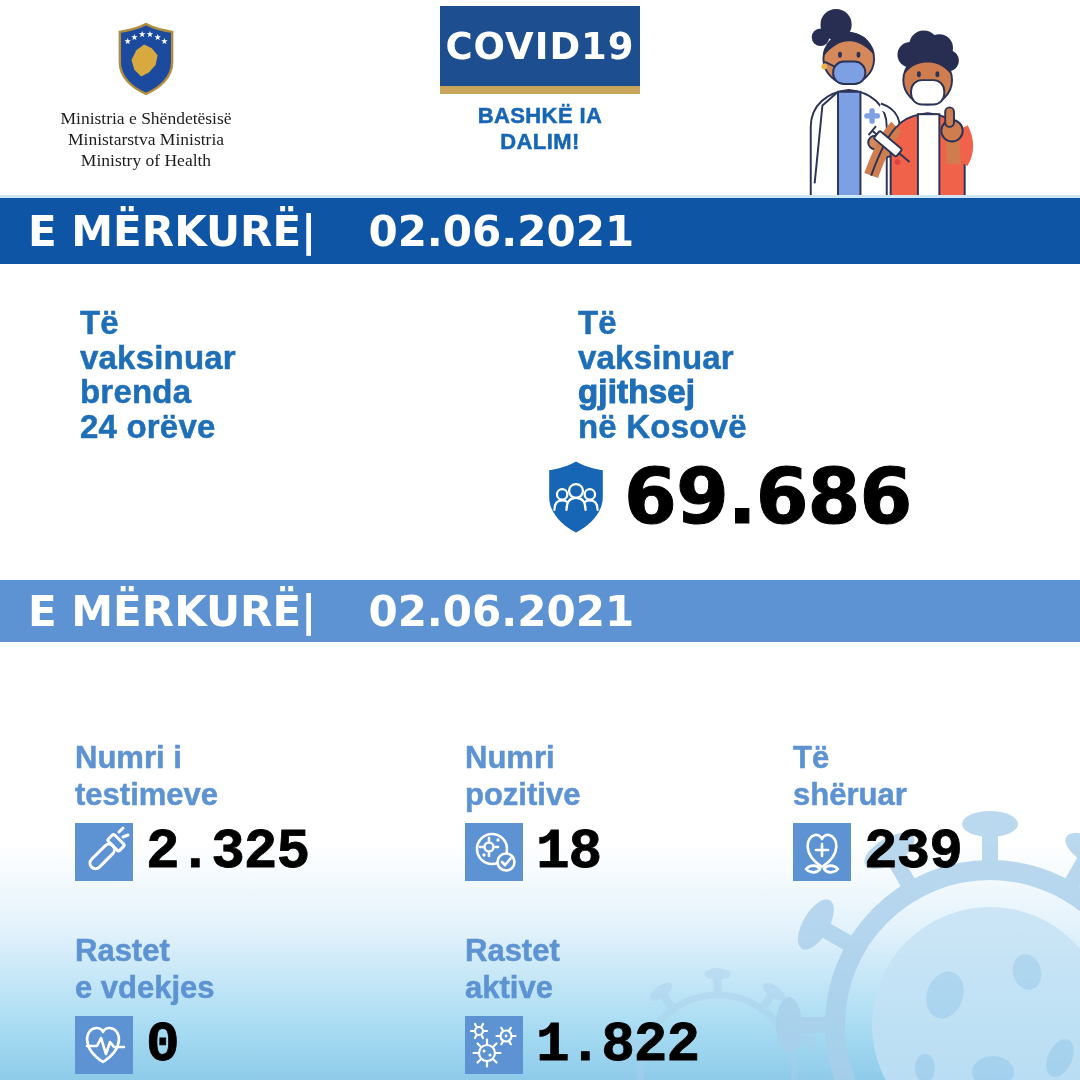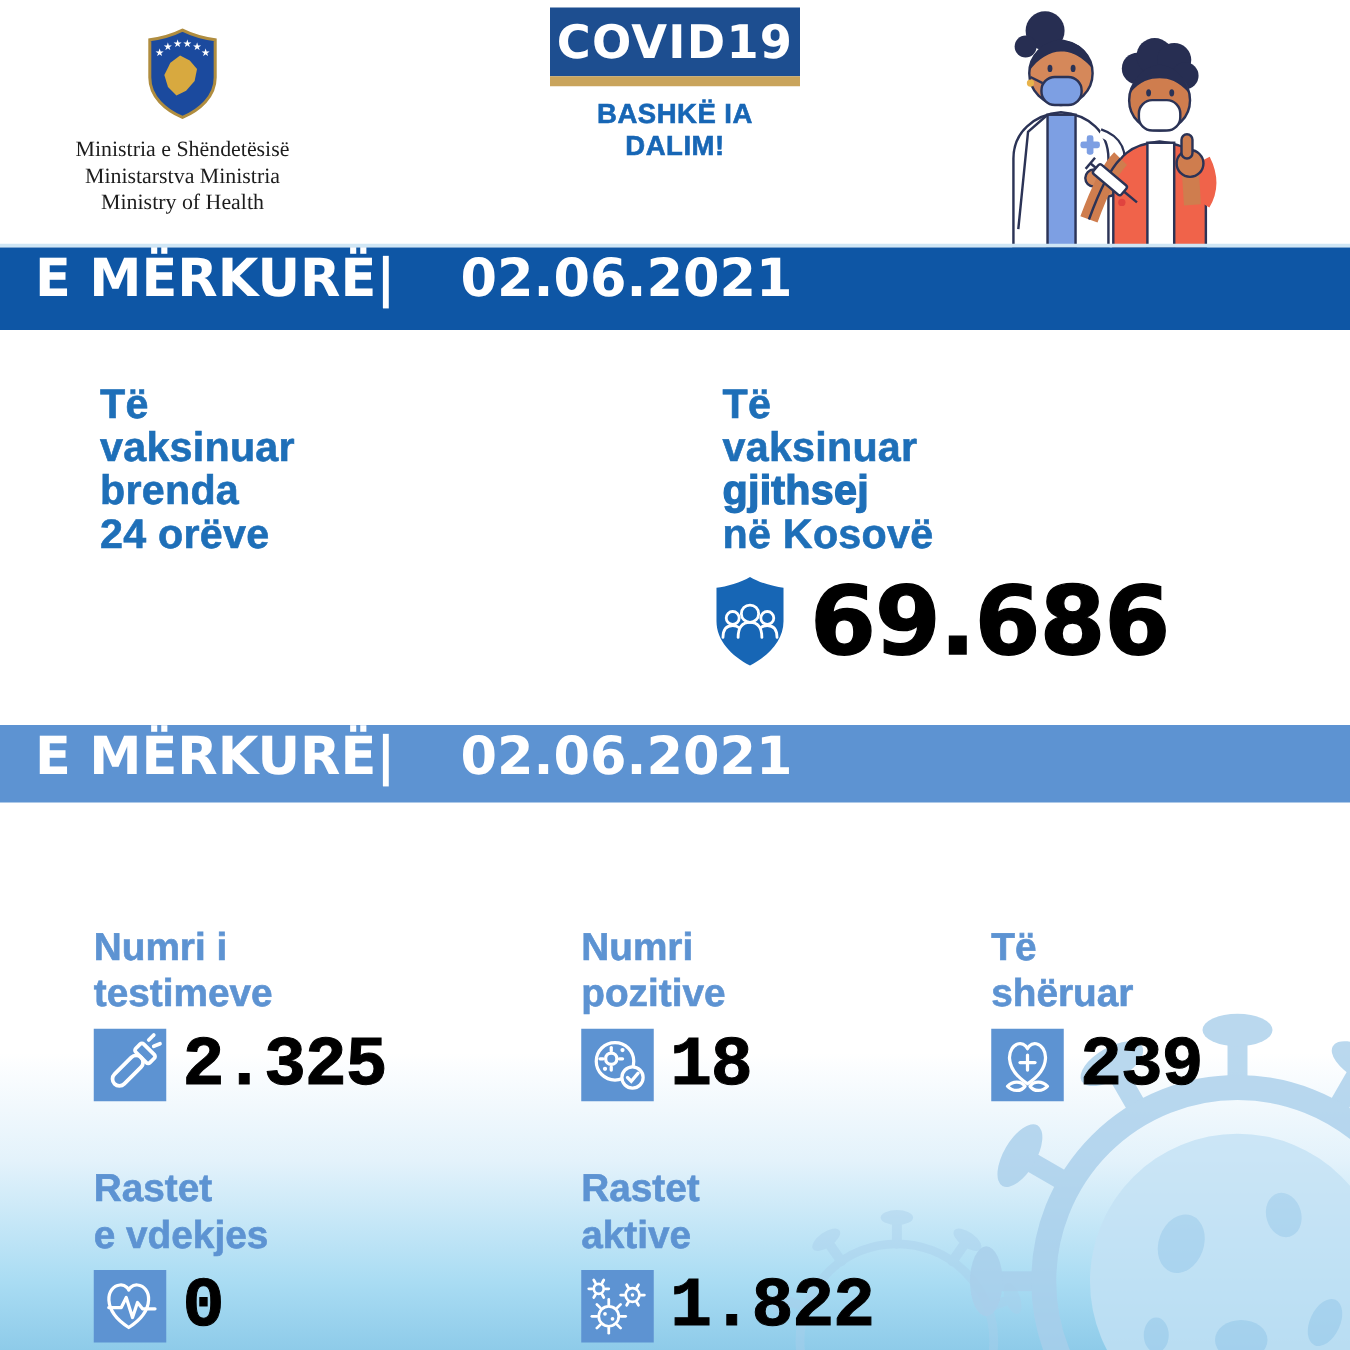--- a/index.html
+++ b/index.html
@@ -6,43 +6,43 @@
   .page{
     position:relative;width:1080px;height:1080px;overflow:hidden;
     font-family:"Liberation Sans",sans-serif;
     background:linear-gradient(180deg,#ffffff 0%,#ffffff 78%,#e3f2fb 86%,#a9dcf3 95%,#8ecbe9 100%);
   }
   
   .ministry{position:absolute;left:38px;top:20px;width:216px;text-align:center;}
   .emblem svg{width:62px;height:78px;}
   .ministry-text{margin-top:6px;font-family:"Liberation Serif",serif;font-size:17.5px;line-height:21px;color:#1d1d1d;}
   .covid-brand{position:absolute;left:440px;top:6px;width:200px;text-align:center;}
-  .covid-box{background:#1d4e90;height:55px;display:flex;align-items:center;justify-content:center;
+  .covid-box{background:#1d4e90;height:80px;display:flex;align-items:center;justify-content:center;
     color:#fff;font-weight:bold;font-size:37px;letter-spacing:1px;font-family:"DejaVu Sans",sans-serif;}
   .covid-gold{height:8px;background:#c9a45c;}
   .covid-slogan{margin-top:9px;color:#1766b5;font-weight:bold;font-size:22px;letter-spacing:.4px;
     -webkit-text-stroke:.5px #1766b5;}
   .hero{position:absolute;top:8px;right:0;width:330px;height:190px;}
   .topline{position:absolute;top:195px;left:0;width:100%;height:3px;background:#cfe6f5;}
   
-  .banner{position:absolute;left:0;width:1080px;display:flex;align-items:flex-start;color:#fff;
+  .banner{position:absolute;left:0;width:1080px;display:flex;align-items:center;color:#fff;
     font-family:"DejaVu Sans",sans-serif;font-weight:bold;font-size:42px;}
   .banner-1{top:198px;height:66px;background:#0e56a5;}
   .banner-2{top:580px;height:62px;background:#5d93d2;}
   .banner .day{margin-left:28px;}
   .banner .date{margin-left:52px;}
   
   .vax-label{position:absolute;color:#1e6fb8;font-weight:bold;font-size:33px;line-height:34.5px;
     letter-spacing:.2px;-webkit-text-stroke:.5px #1e6fb8;}
   .vax-label .xbold{-webkit-text-stroke:1.1px #1e6fb8;}
   #vax1-label{left:80px;top:306px;}
   #vax2-label{left:578px;top:306px;}
   .vax-row{position:absolute;display:flex;align-items:center;gap:16px;}
   #vax1-row{left:74px;top:456px;}
-  #vax2-row{left:568px;top:452px;}
+  #vax2-row{left:544px;top:452px;}
   .vax-shield svg{width:64px;height:78px;display:block;}
   .vax-value{font-family:"DejaVu Sans",sans-serif;font-weight:bold;font-size:76px;color:#000;
     letter-spacing:-1px;-webkit-text-stroke:1px #000;}
   
   .stat{position:absolute;margin-top:44px;}
   .stat-label{color:#5d93d2;font-weight:bold;font-size:31px;line-height:37px;white-space:pre-line;
     -webkit-text-stroke:.5px #5d93d2;}
   .stat-row{display:flex;align-items:center;gap:13px;margin-top:7px;}
   .stat-icon{width:58px;height:58px;background:#5d93d2;flex:0 0 auto;}
   .stat-icon svg{width:58px;height:58px;display:block;}

